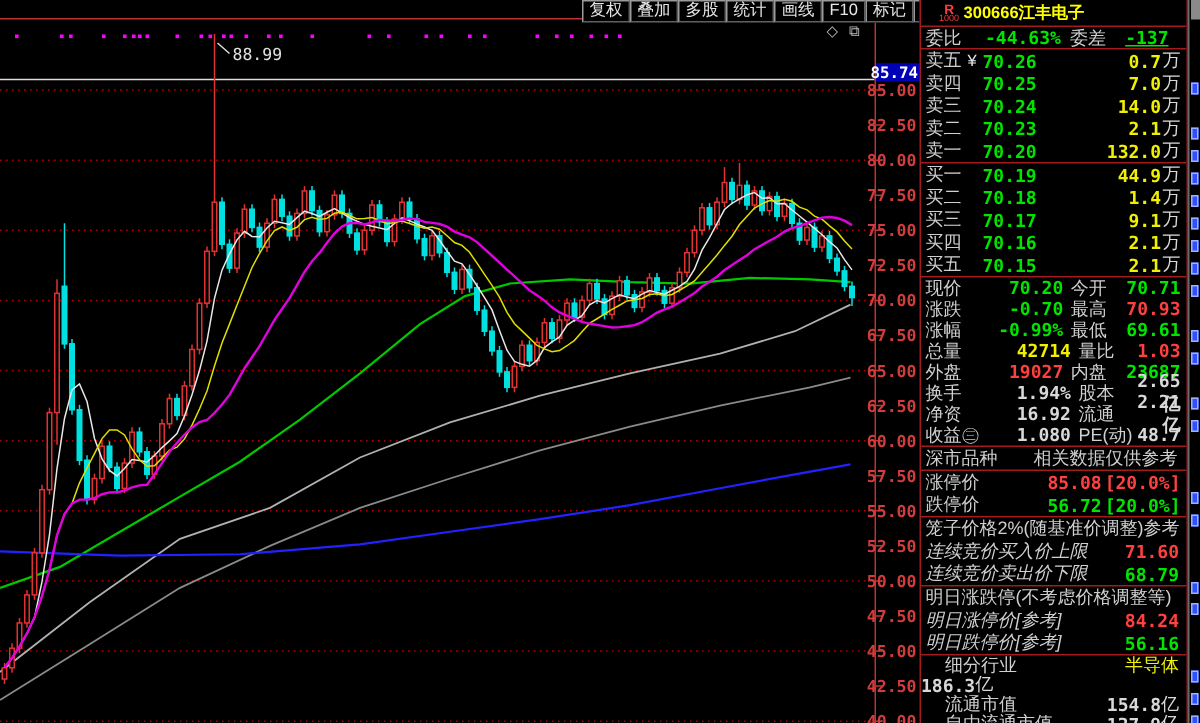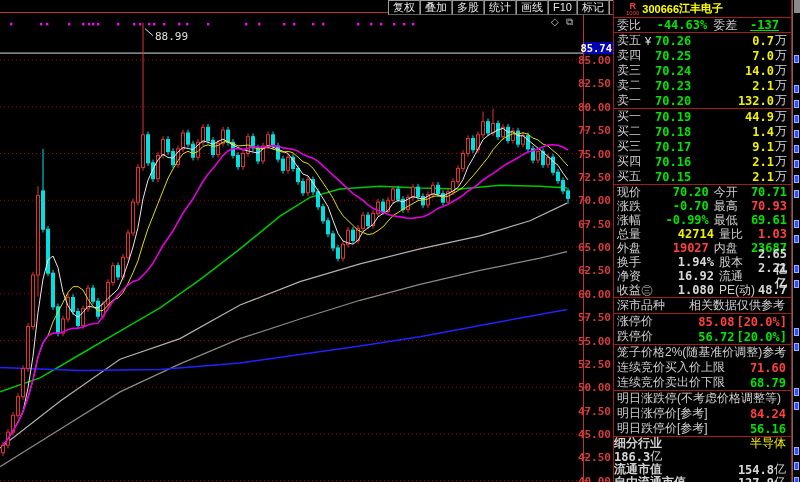--- a/index.html
+++ b/index.html
@@ -44,24 +44,24 @@
   .irow .l2{width:42px;margin-left:5px;}
   .irow .v2{flex:1;text-align:right;padding-right:4px;}
   .note{height:15px;display:flex;align-items:center;justify-content:space-between;padding:0 6px 0 3px;}
   .lrow{height:15px;display:flex;align-items:center;}
   .lrow .lbl{margin-left:3px;flex:1;}
   .lrow .val{text-align:right;}
   .lrow .pct{padding:0 4px 0 2px;}
   .hrow{height:15px;display:flex;align-items:center;}
   .hrow .lbl{margin-left:3px;}
   .crow{height:15px;display:flex;align-items:center;}
-  .crow .lbl{margin-left:3px;flex:1;}
+  .crow .lbl{margin-left:3px;flex:1;font-style:italic;}
   .crow .val{padding-right:5px;text-align:right;}
   .xrow{height:13px;display:flex;align-items:center;}
-  .xrow .lbl{margin-left:0;flex:1;font-weight:bold;}
+  .xrow .lbl{margin-left:16px;flex:1;}
   .xrow .val{text-align:right;}
   .xrow .unit{width:14px;color:var(--neutral);font-size:12px;padding-right:3px;}
   .xrow .pad{width:5px;}
   
   .strip{position:absolute;left:792px;top:0;width:8px;height:482px;background:#000;
          border-left:1px solid #6a6a6a;z-index:7;}
   .strip .cap{position:absolute;left:1px;top:0;width:6px;height:13px;background:#8a8a8a;}
   .smark{position:absolute;left:1px;width:5px;height:8px;background:#2e50ff;border:1px solid #9fb0ff;box-sizing:border-box;}
 </style>
 </head>

